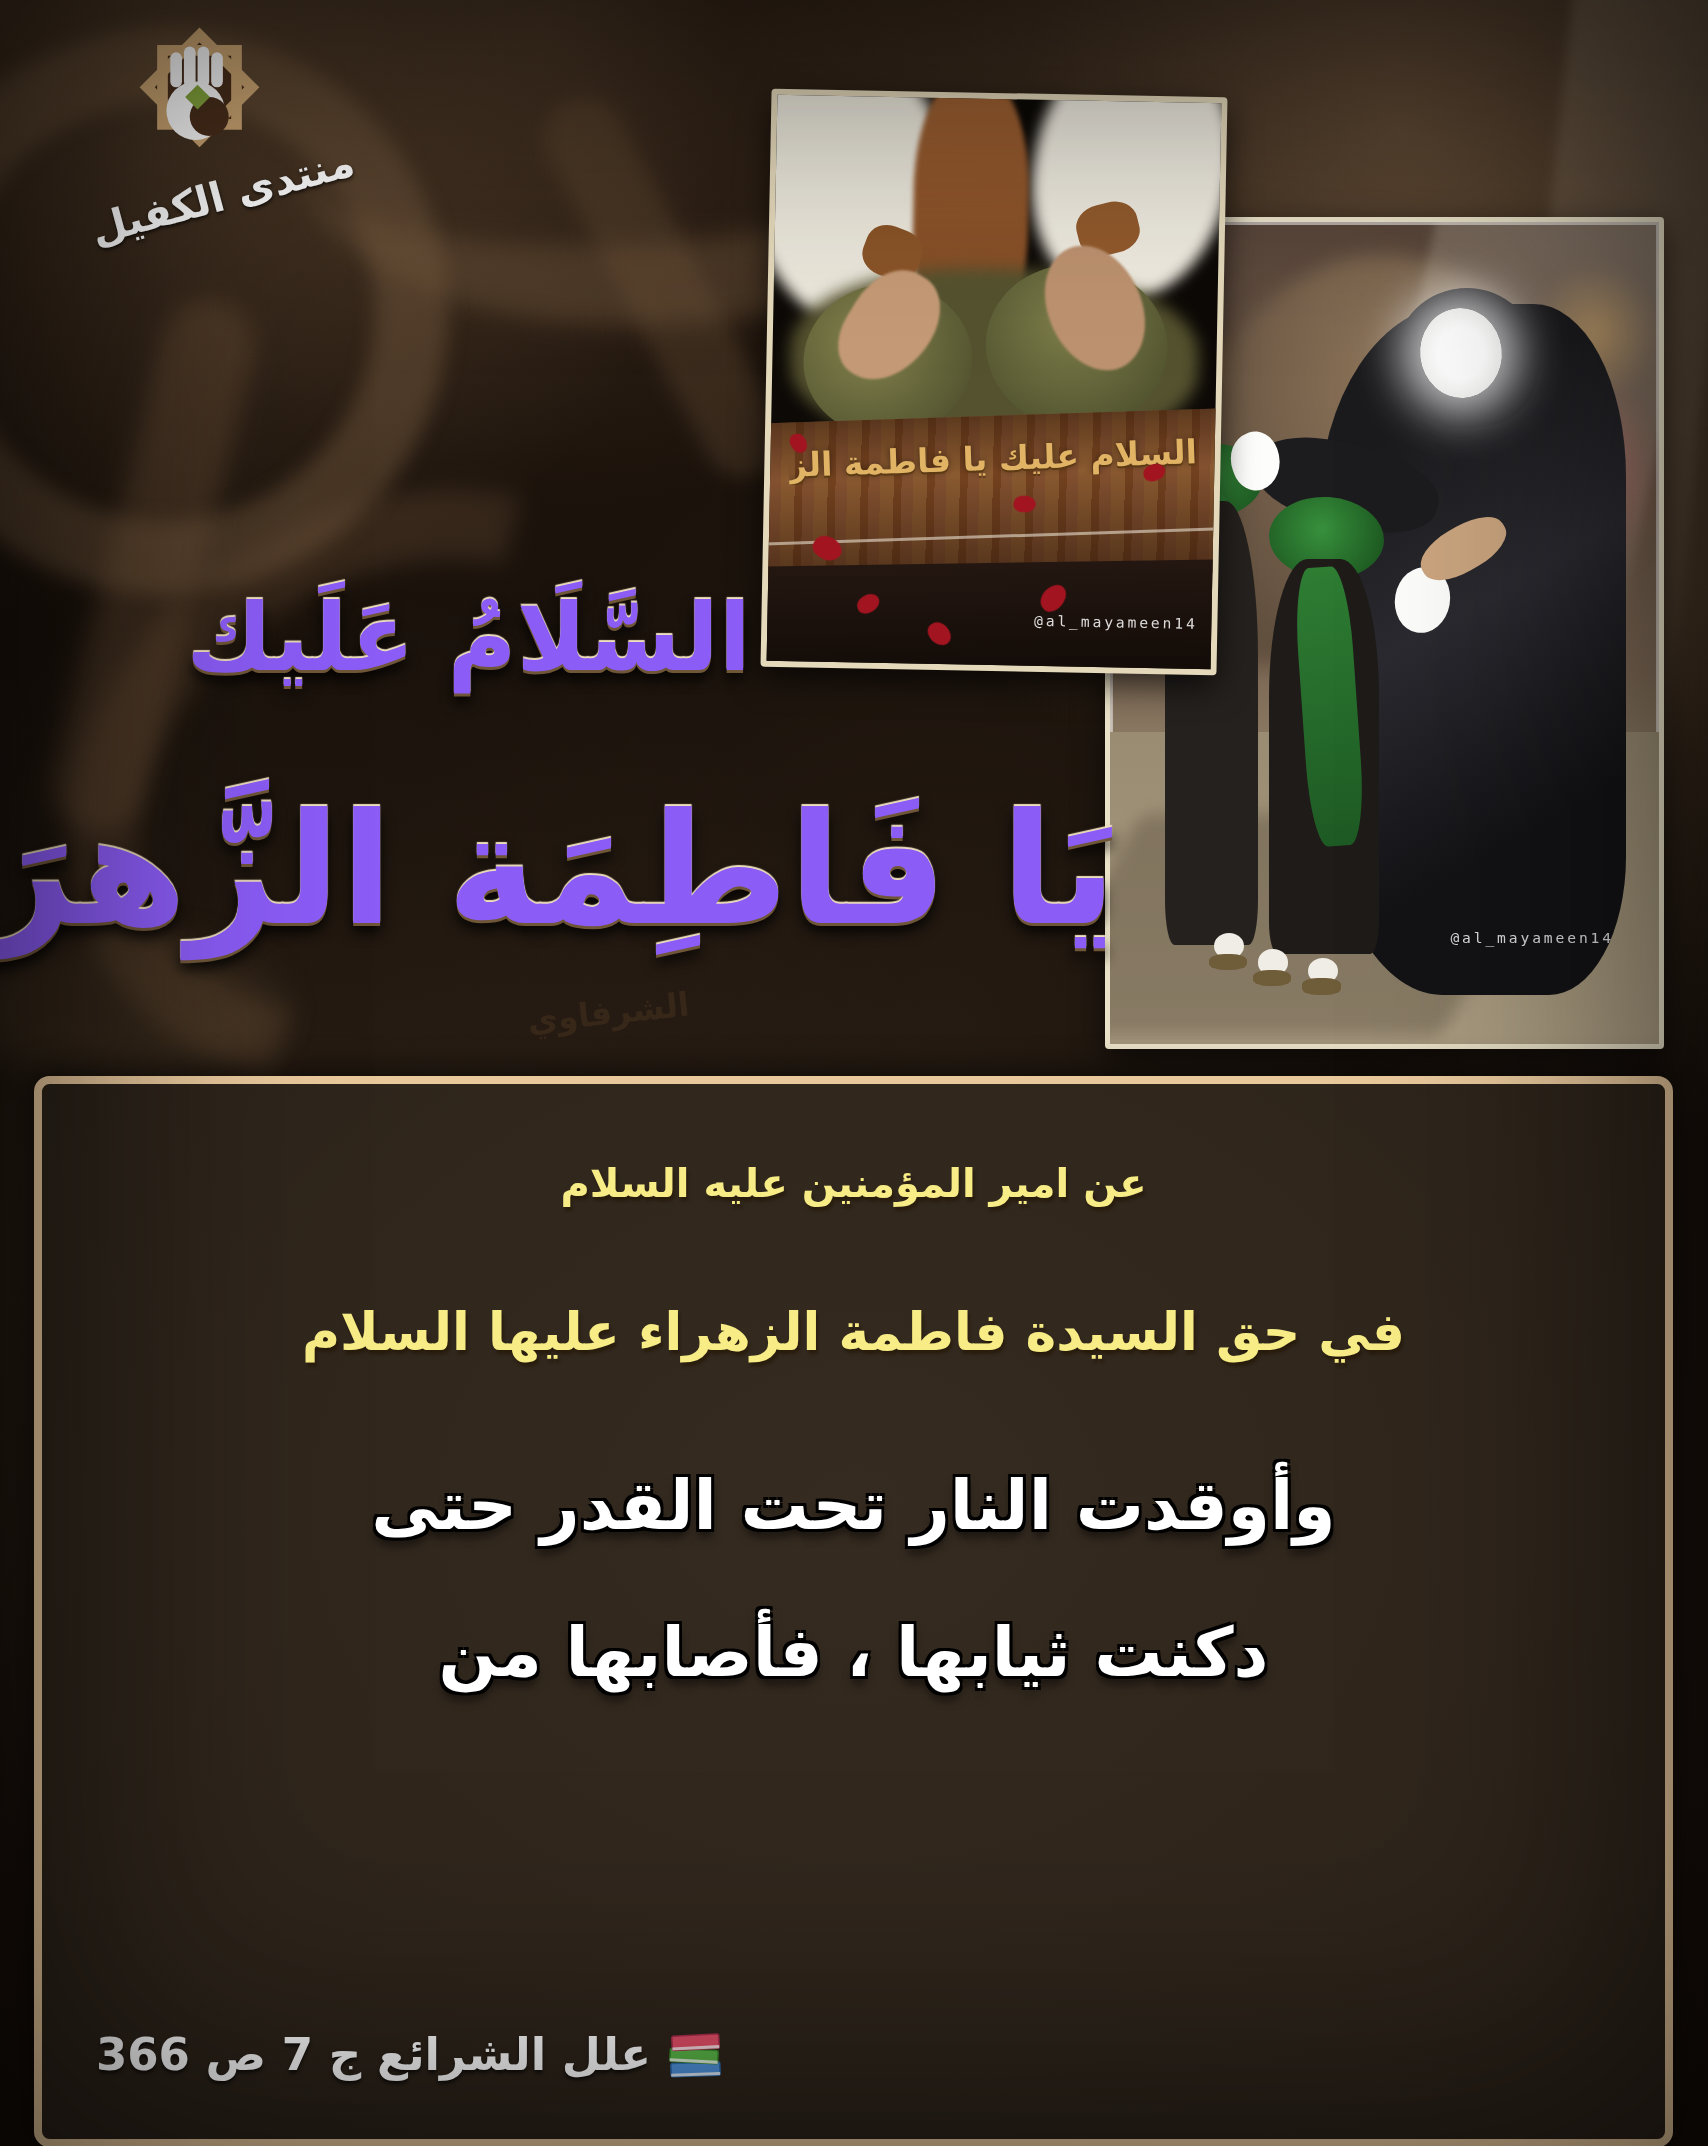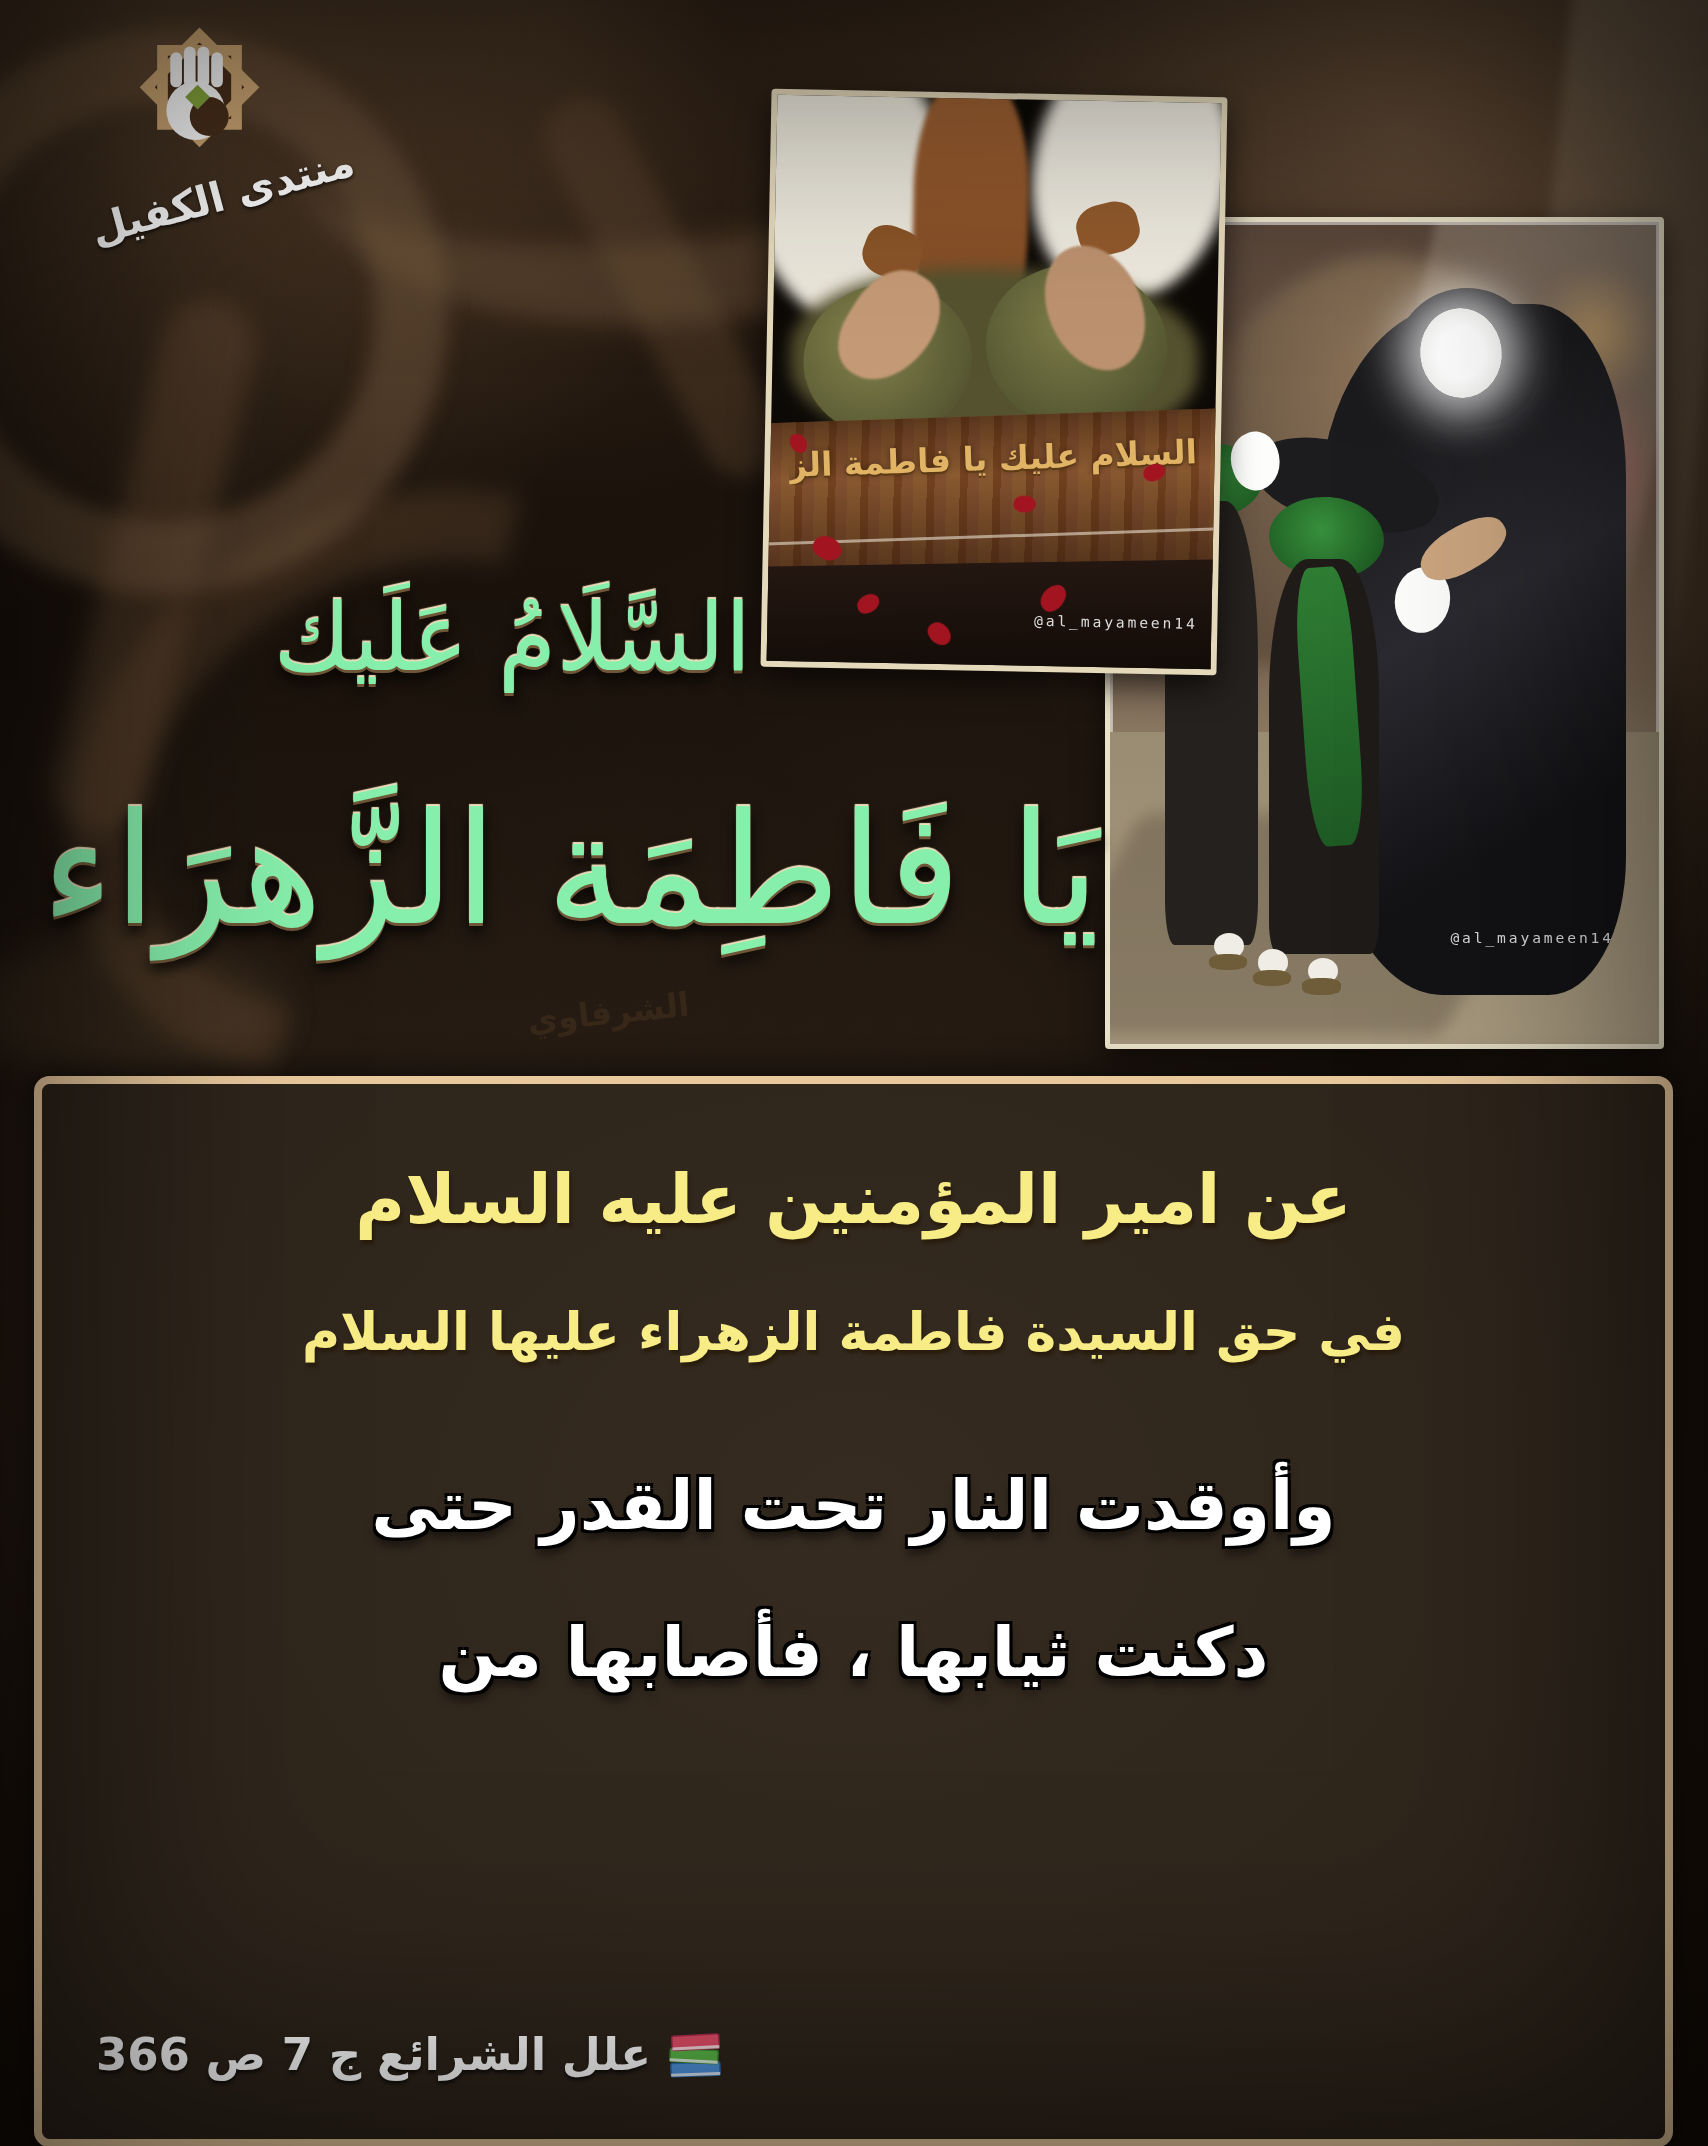--- a/index.html
+++ b/index.html
@@ -90,36 +90,36 @@
   .p1-wood-shade{left:-4%;top:56%;width:108%;height:29%;transform:rotate(-3deg);background:linear-gradient(180deg,rgba(40,20,8,.45),rgba(0,0,0,0) 35%,rgba(30,14,6,.5) 95%);}
   .p1-engraving{left:4%;top:60%;width:92%;text-align:center;font-size:33px;font-weight:bold;color:#e0b365;transform:rotate(-3deg);text-shadow:0 2px 0 #5c3a14,0 0 7.8px rgba(0,0,0,.45);white-space:nowrap;overflow:hidden;}
   .p1-seam{left:-2%;top:77%;width:104%;height:2.9px;background:rgba(245,240,225,.55);transform:rotate(-3deg);}
   .p1-floor{left:-4%;top:82%;width:108%;height:20%;background:linear-gradient(180deg,#241711,#120b07);transform:rotate(-2deg);}
   .petal{position:absolute;background:#a11420;border-radius:55% 45% 60% 40%;filter:blur(0.5px);}
   .wm{position:absolute;color:rgba(255,255,255,.85);font-size:14.6px;letter-spacing:2.9px;font-family:"DejaVu Sans Mono",monospace;}
   .wm1{right:13.7px;bottom:37px;}
   .wm2{left:62%;top:86%;}
 
   
-  .headline{position:absolute;color:#86efac;font-weight:normal;white-space:nowrap;text-align:center;
+  .headline{position:absolute;color:#8b5cf6;font-weight:bold;white-space:nowrap;text-align:center;
     text-shadow:0 -2px 1px #efe0bd,0 2.9px 0 #6f5637,0 8.8px 13.7px rgba(0,0,0,.85);}
   .headline1{left:322px;top:583px;width:429px;font-size:94px;}
   .headline2{left:24.4px;top:780px;width:1092px;font-size:154px;}
   .signature{position:absolute;left:527px;top:993px;font-size:33px;font-weight:bold;color:#33231426;color:#3a2a1a;opacity:.85;transform:rotate(-6deg);}
 
   
   .quote-box{
     position:absolute;left:34px;top:1076px;width:1639px;height:1071px;box-sizing:border-box;
     border:8.8px solid #e9c89c;border-radius:15.6px;
     background:radial-gradient(ellipse at 50% 40%,#352b20,#2c231a 85%);
     box-shadow:0 -7.8px 29px rgba(0,0,0,.5);
   }
   .qline{position:absolute;width:100%;text-align:center;font-weight:bold;}
   .attr{color:#f7ec85;text-shadow:2px 3.9px 2.9px rgba(35,22,4,.6);}
-  .attr1{top:76px;font-size:68px;}
+  .attr1{top:76px;font-size:40px;}
   .attr2{top:218px;font-size:52px;}
   .qwhite{color:#ffffff;font-size:68px;
     text-shadow:-2.9px -2.9px 0 #000,2.9px -2.9px 0 #000,-2.9px 2.9px 0 #000,2.9px 2.9px 0 #000,0 7.8px 9.8px rgba(0,0,0,.55);}
   .q1{top:382px;}.q2{top:529px;}.q3{top:671px;}
   .citation{position:absolute;left:54px;top:944px;display:flex;align-items:center;gap:15.6px;direction:rtl;}
   .citation span{color:#ffffff;font-size:45px;font-weight:bold;text-shadow:0 2.9px 3.9px rgba(0,0,0,.6);white-space:nowrap;}
 </style>
 </head>
 <body>
 

